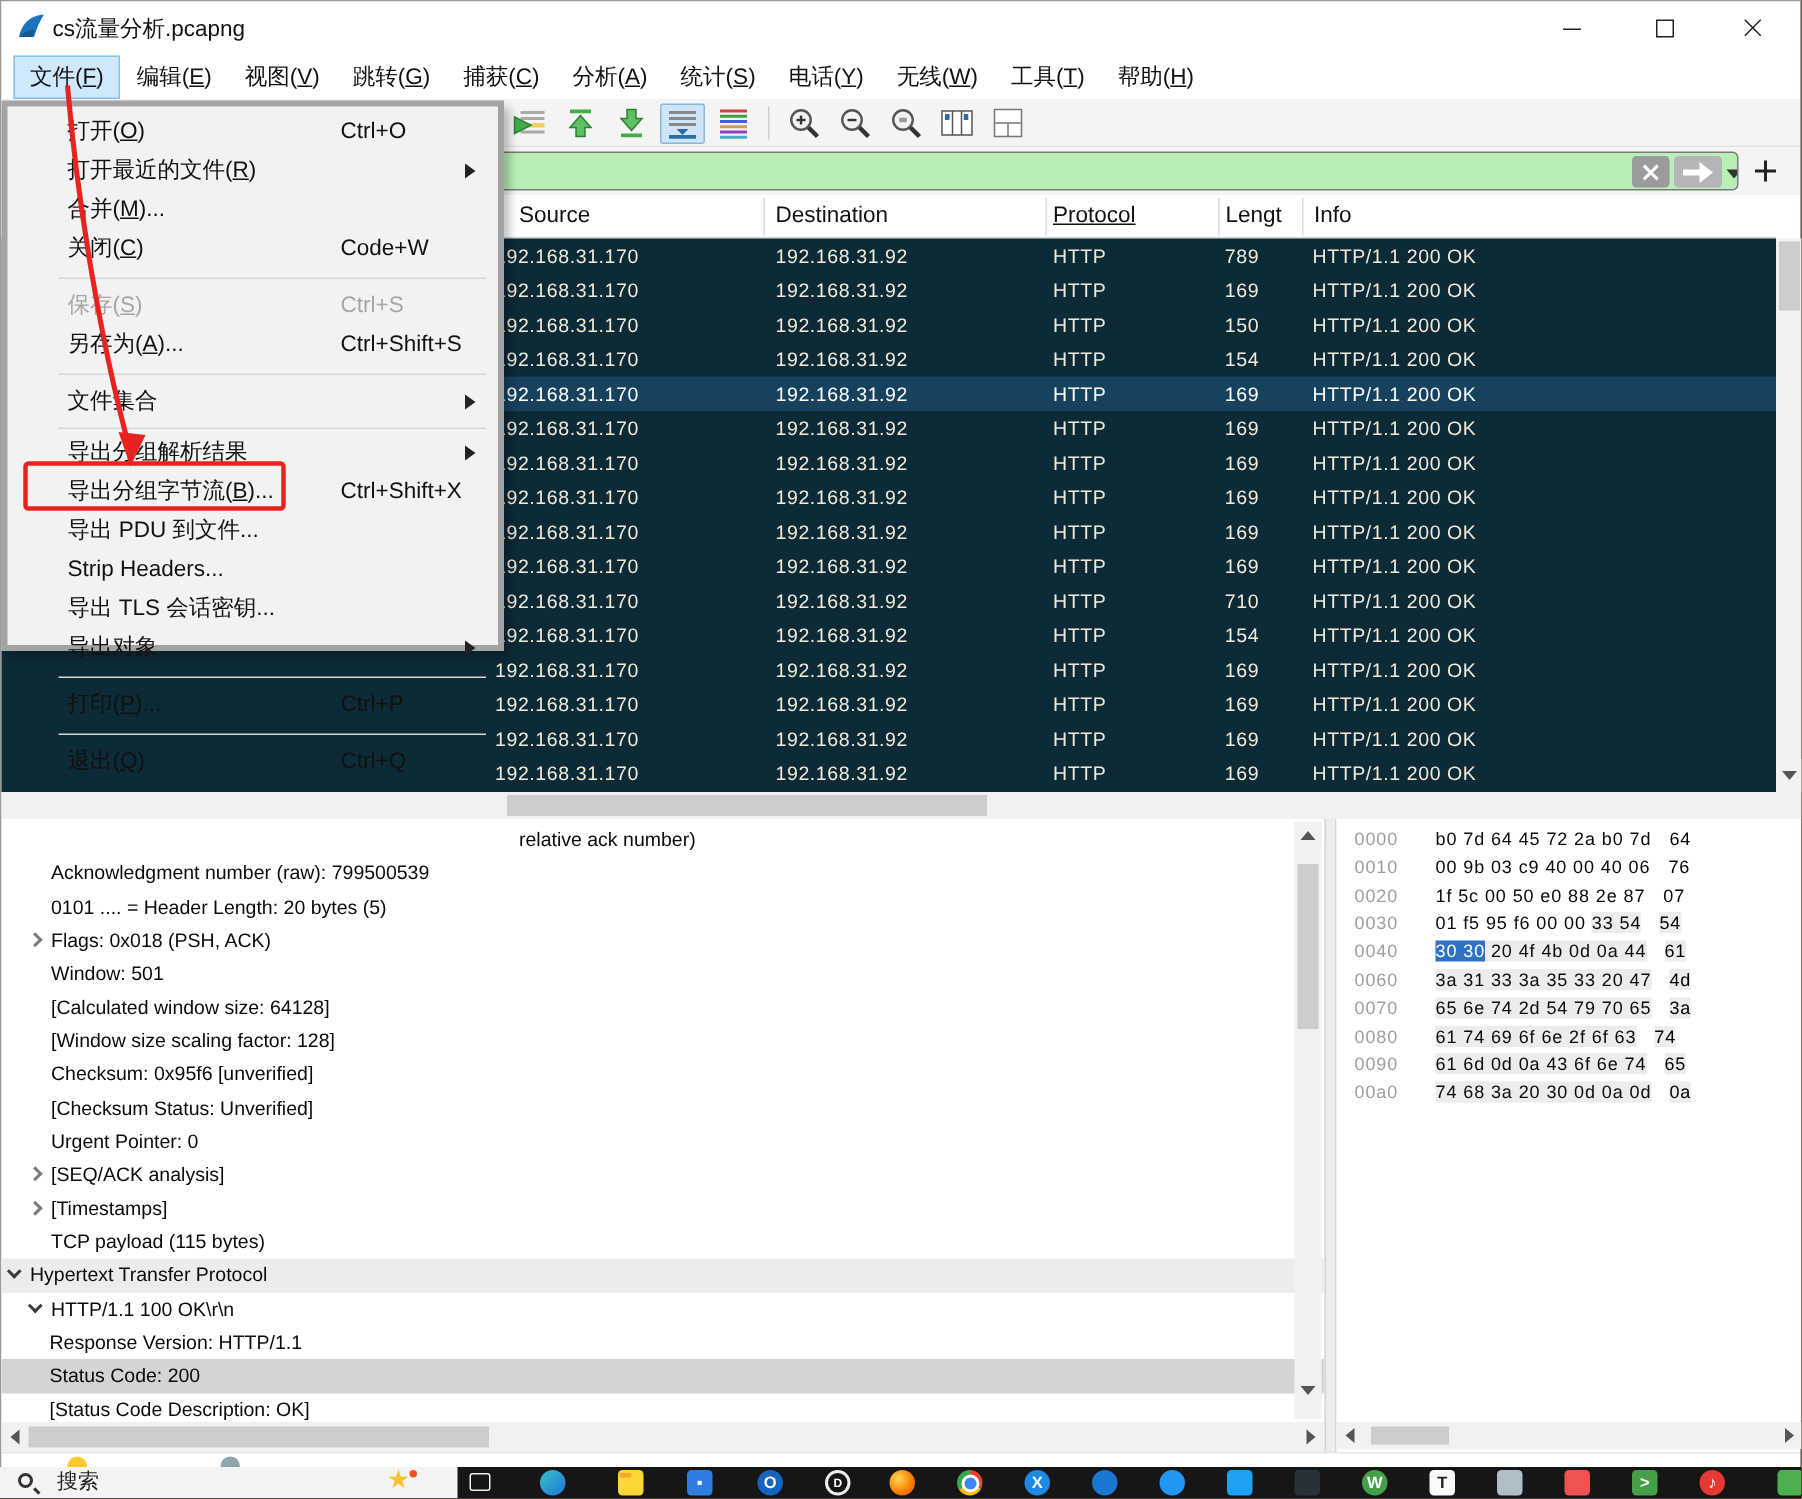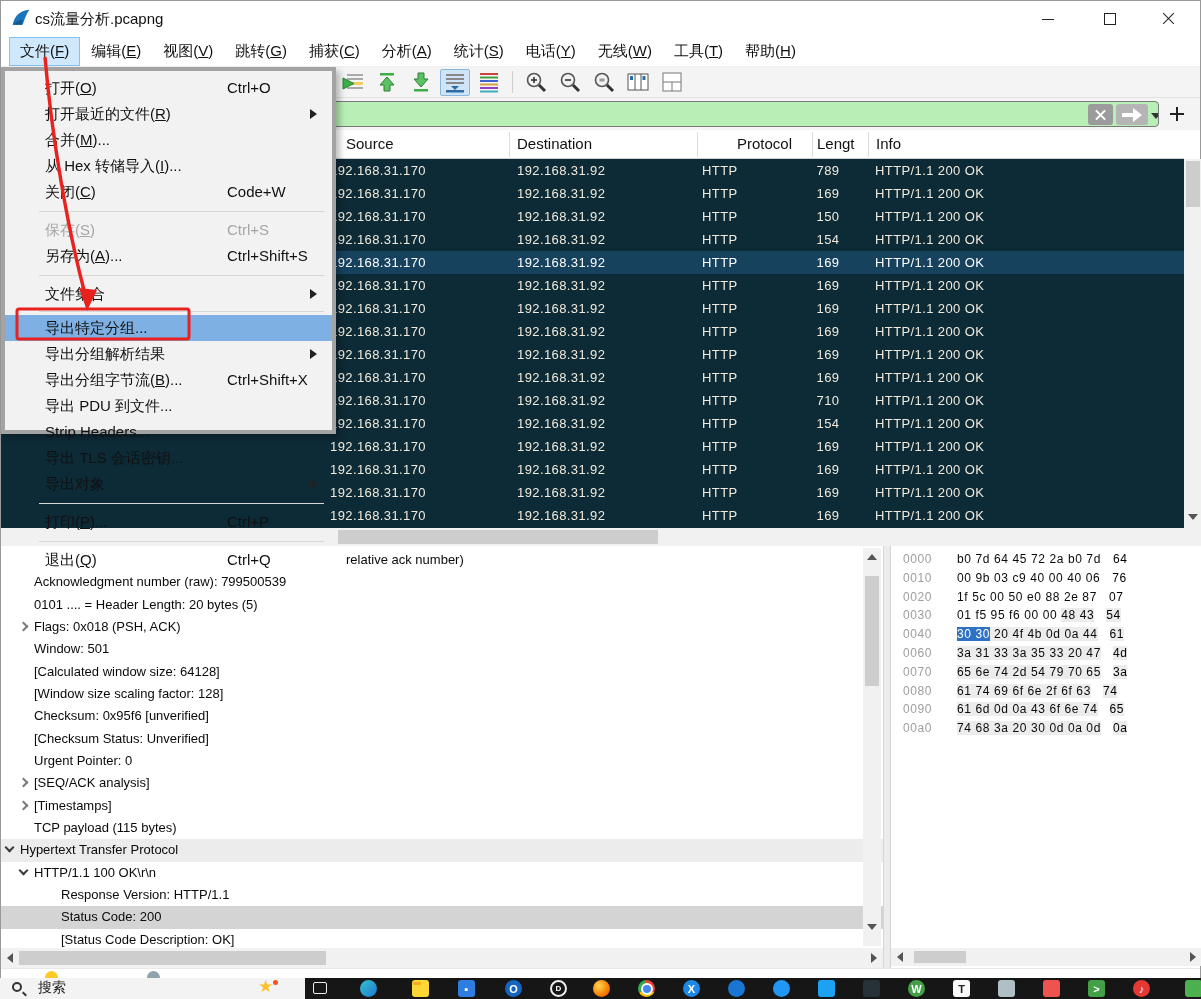--- a/index.html
+++ b/index.html
@@ -73,21 +73,21 @@
   .pk-hscroll{left:0;top:527px;width:1183px;height:18px;}
   .pk-hthumb{left:337px;top:2px;width:320px;height:14px;}
   .pk-corner{position:absolute;left:1183px;top:527px;width:18px;height:18px;background:#f1f1f1;}
 
   
   .details{position:absolute;left:0;top:545px;width:882px;height:402px;background:#fff;overflow:hidden;font-family:"DejaVu Sans Mono",monospace;font-size:13px;color:#0a0a0a;padding-top:3px;}
   .dt-line{position:relative;height:22.33px;line-height:22.33px;white-space:nowrap;}
   .dt-line.hl-light{background:#ececec;}
   .dt-line.hl-mid{background:#d4d4d4;}
   .dt-text{position:absolute;top:0;}
-  .ind0 .dt-text{left:19px;} .ind1 .dt-text{left:33px;} .ind2 .dt-text{left:60px;}
+  .ind0 .dt-text{left:19px;} .ind1 .dt-text{left:33px;} .ind2 .dt-text{left:32px;}
   .dt-arrow{position:absolute;top:7px;width:7px;height:7px;border-right:2px solid #7a7a7a;border-bottom:2px solid #7a7a7a;}
   .ind0 .dt-arrow{left:5px;} .ind1 .dt-arrow{left:19px;}
   .dt-arrow.closed{transform:rotate(-45deg);}
   .dt-arrow.open{transform:rotate(45deg);border-color:#3a3a3a;top:5px;}
   .dt-covered .dt-text{left:345px;}
 
   .dt-vscroll{left:862px;top:547px;width:18px;height:398px;}
   .dt-vthumb{left:864px;top:575px;width:14px;height:110px;}
   .dt-vbtn-up{left:862px;top:547px;width:18px;height:16px;}
   .dt-vbtn-down{left:862px;top:918px;width:18px;height:16px;}
@@ -287,21 +287,21 @@
         </div>
     </div>
 
     <div class="pk-header" id="pk-header">
         <div class="vline" style="left: 508px;"></div>
         <div class="vline" style="left: 696px;"></div>
         <div class="vline" style="left: 811px;"></div>
         <div class="vline" style="left: 867px;"></div>
         <div class="col" style="left: 345px;">Source</div>
         <div class="col" style="left: 516px;">Destination</div>
-        <div class="col" style="left: 736px;">Protocol</div>
+        <div class="col" style="left: 701px; text-decoration: underline;">Protocol</div>
         <div class="col" style="left: 816px;">Lengt</div>
         <div class="col" style="left: 875px;">Info</div>
       </div>
 
     <div class="pk-list" id="pk-list">
         <div class="pk-row">
           <span class="c-src">192.168.31.170</span>
           <span class="c-dst">192.168.31.92</span>
           <span class="c-proto">HTTP</span>
           <span class="c-len">789</span>
@@ -503,21 +503,21 @@
     <div class="sb-btn dt-hbtn-r">
         <div class="tri-right"></div>
       </div>
 
     <div class="splitter"></div>
 
     <div class="hexpane" id="hexpane">
         <div class="hx-row"><span class="hx-off">0000</span><span class="hx-bytes"><span class="seg-plain">b0 7d 64 45 72 2a b0 7d</span></span><span class="hx-tail seg-plain">64</span></div>
         <div class="hx-row"><span class="hx-off">0010</span><span class="hx-bytes"><span class="seg-plain">00 9b 03 c9 40 00 40 06</span></span><span class="hx-tail seg-plain">76</span></div>
         <div class="hx-row"><span class="hx-off">0020</span><span class="hx-bytes"><span class="seg-plain">1f 5c 00 50 e0 88 2e 87</span></span><span class="hx-tail seg-plain">07</span></div>
-        <div class="hx-row"><span class="hx-off">0030</span><span class="hx-bytes"><span class="seg-plain">01 f5 95 f6 00 00 </span><span class="seg-field">48 43</span></span><span class="hx-tail seg-field">54</span></div>
+        <div class="hx-row"><span class="hx-off">0030</span><span class="hx-bytes"><span class="seg-plain">01 f5 95 f6 00 00 </span><span class="seg-field">33 54</span></span><span class="hx-tail seg-field">54</span></div>
         <div class="hx-row"><span class="hx-off">0040</span><span class="hx-bytes"><span class="seg-sel">30 30</span><span class="seg-field"> 20 4f 4b 0d 0a 44</span></span><span class="hx-tail seg-field">61</span></div>
         <div class="hx-row"><span class="hx-off">0060</span><span class="hx-bytes"><span class="seg-field">3a 31 33 3a 35 33 20 47</span></span><span class="hx-tail seg-field">4d</span></div>
         <div class="hx-row"><span class="hx-off">0070</span><span class="hx-bytes"><span class="seg-field">65 6e 74 2d 54 79 70 65</span></span><span class="hx-tail seg-field">3a</span></div>
         <div class="hx-row"><span class="hx-off">0080</span><span class="hx-bytes"><span class="seg-field">61 74 69 6f 6e 2f 6f 63</span></span><span class="hx-tail seg-field">74</span></div>
         <div class="hx-row"><span class="hx-off">0090</span><span class="hx-bytes"><span class="seg-field">61 6d 0d 0a 43 6f 6e 74</span></span><span class="hx-tail seg-field">65</span></div>
         <div class="hx-row"><span class="hx-off">00a0</span><span class="hx-bytes"><span class="seg-field">74 68 3a 20 30 0d 0a 0d</span></span><span class="hx-tail seg-field">0a</span></div>
       </div>
     <div class="sb-h hx-hscroll"></div>
     <div class="sb-thumb hx-hthumb"></div>
     <div class="sb-btn hx-hbtn-l">
@@ -538,44 +538,38 @@
           <span class="sc">Ctrl+O</span>
         </div>
         <div class="menu-item">
           <span class="lab">打开最近的文件(<u>R</u>)</span>
           <span class="subarrow"></span>
         </div>
         <div class="menu-item">
           <span class="lab">合并(<u>M</u>)...</span>
         </div>
         <div class="menu-item">
-          <span class="lab">从 Hex 转储导入(<u>I</u>)...</span>
-        </div>
-        <div class="menu-item">
           <span class="lab">关闭(<u>C</u>)</span>
           <span class="sc">Code+W</span>
         </div>
         <div class="menu-sep"></div>
         <div class="menu-item disabled">
           <span class="lab">保存(<u>S</u>)</span>
           <span class="sc">Ctrl+S</span>
         </div>
         <div class="menu-item">
           <span class="lab">另存为(<u>A</u>)...</span>
           <span class="sc">Ctrl+Shift+S</span>
         </div>
         <div class="menu-sep"></div>
         <div class="menu-item">
           <span class="lab">文件集合</span>
           <span class="subarrow"></span>
         </div>
         <div class="menu-sep thin"></div>
-        <div class="menu-item highlighted">
-          <span class="lab">导出特定分组...</span>
-        </div>
         <div class="menu-item">
           <span class="lab">导出分组解析结果</span>
           <span class="subarrow"></span>
         </div>
         <div class="menu-item">
           <span class="lab">导出分组字节流(<u>B</u>)...</span>
           <span class="sc">Ctrl+Shift+X</span>
         </div>
         <div class="menu-item">
           <span class="lab">导出 PDU 到文件...</span>

